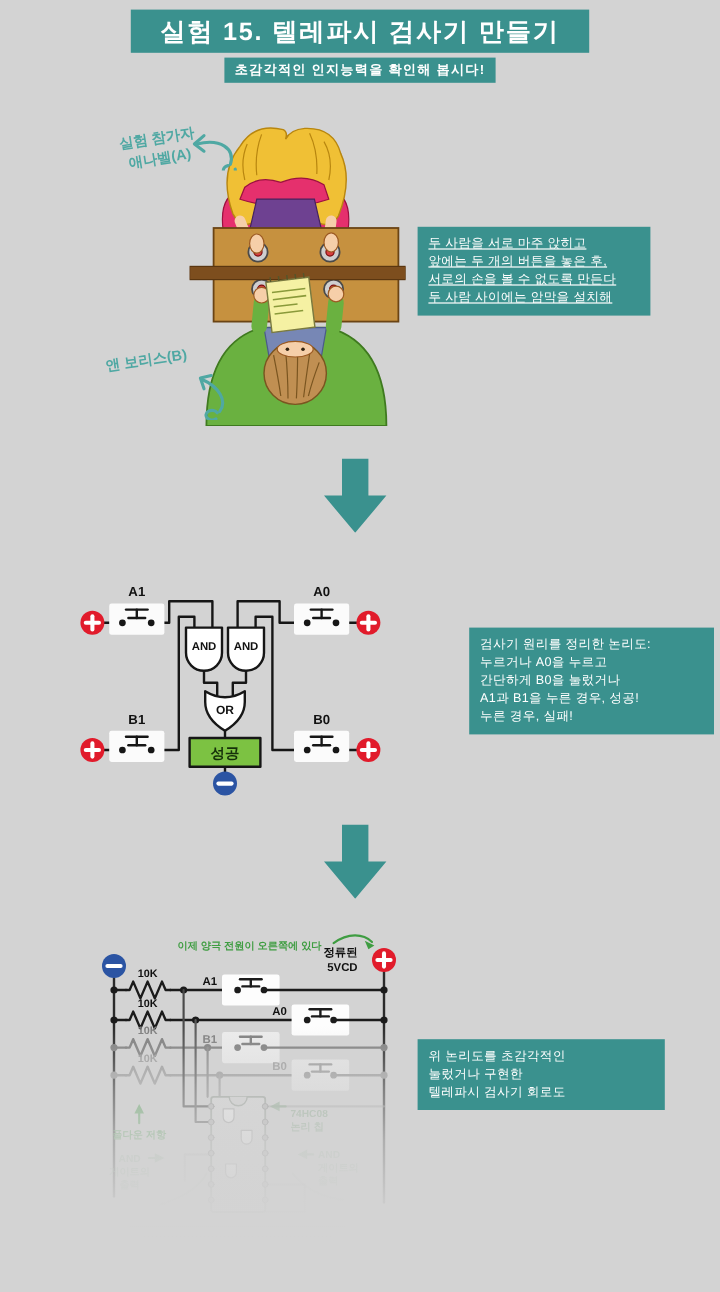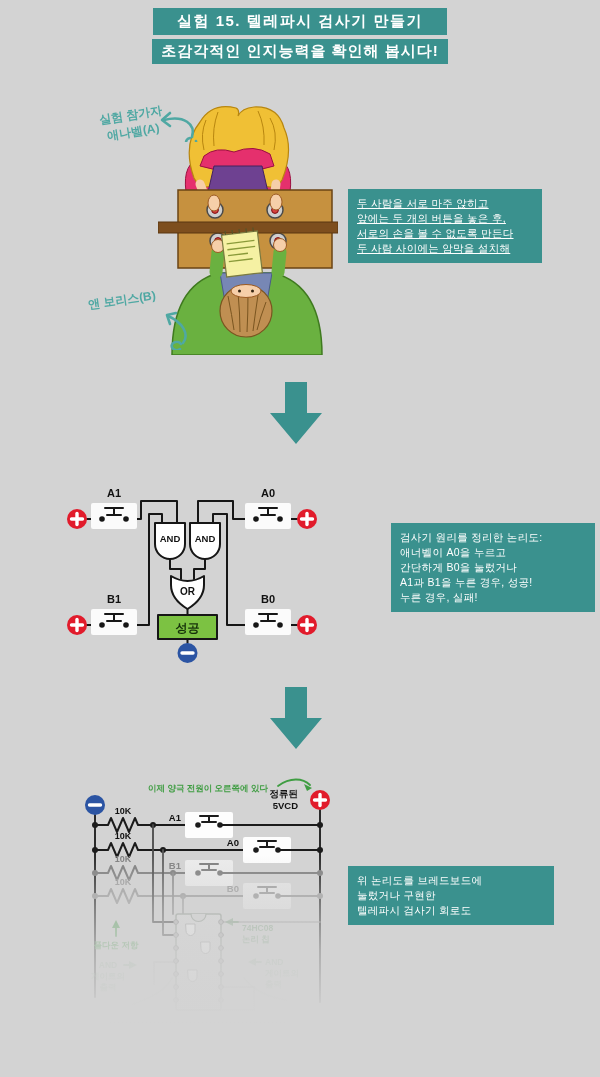--- a/index.html
+++ b/index.html
@@ -3,22 +3,22 @@
 <meta charset="utf-8">
 <style>
   html,body { margin:0; padding:0; }
   .page {
     position:relative; width:600px; height:1077px;
     background:#d3d3d3; overflow:hidden;
     font-family:"Liberation Sans","DejaVu Sans",sans-serif;
   }
   .header { position:absolute; top:8px; left:0; right:0; text-align:center; }
   .banner { background:#3a918e; color:#ffffff; display:inline-block; }
-  .banner.title { font-size:15px; font-weight:bold; padding:4px 24px; letter-spacing:1.5px; }
-  .banner.subtitle { font-size:15px; font-weight:bold; padding:3px 9px; margin-top:4px; letter-spacing:1px; }
+  .banner.title { font-size:21px; font-weight:bold; padding:4px 24px; letter-spacing:1.5px; }
+  .banner.subtitle { font-size:11px; font-weight:bold; padding:3px 9px; margin-top:4px; letter-spacing:1px; }
   .note {
     position:absolute; background:#3a918e; color:#ffffff;
     font-size:10.5px; line-height:15px; padding:7px 9px; letter-spacing:.3px;
   }
   .hand { position:absolute; color:#4fa8a3; font-size:12px; line-height:17px; font-weight:bold; }
   .abs { position:absolute; }
   svg { font-family:inherit; }
   svg text { user-select:none; }
   .fade-overlay {
     position:absolute; left:40px; top:855px; width:320px; height:182px;
@@ -243,21 +243,21 @@
         </g>
       </g>
     <g>
         <circle cx="132.5" cy="187" r="10" fill="#2b54a3"></circle>
         <line x1="127" y1="187" x2="138" y2="187" stroke="#fff" stroke-width="3.4"></line>
       </g>
   </svg>
 
   <div class="note" style="left:348px; top:523px; width:186px;margin-left:43px;">
     <div>검사기 원리를 정리한 논리도:</div>
-    <div>애너벨이 A0을 누르고</div>
+    <div>누르거나 A0을 누르고</div>
     <div>간단하게 B0을 눌렀거나</div>
     <div>A1과 B1을 누른 경우, 성공!</div>
     <div>누른 경우, 실패!</div>
   </div>
 
   <svg class="abs arrow-down" style="left:266px; top:687px;" width="60" height="62" viewBox="0 0 60 62">
     <path d="M19,0 h22 v31 h15 L30,62 L4,31 h15 Z" fill="#3a918e"></path>
   </svg>
 
   <svg class="abs" style="left:48px; top:772px;" width="295" height="265" viewBox="0 0 295 265" stroke-linecap="round" stroke-linejoin="round">
@@ -421,18 +421,18 @@
         <g stroke="#fff" stroke-width="3.4">
           <line x1="266.5" y1="28" x2="277.5" y2="28"></line>
           <line x1="272" y1="22.5" x2="272" y2="33.5"></line>
         </g>
       </g>
   </svg>
 
   <div class="fade-overlay"></div>
 
   <div class="note" style="left:348px; top:866px; width:188px;">
-    <div>위 논리도를 브레드보드에</div>
+    <div>위 논리도를 초감각적인</div>
     <div>눌렀거나 구현한</div>
     <div>텔레파시 검사기 회로도</div>
   </div>
 
 </div>
 
 </body></html>

